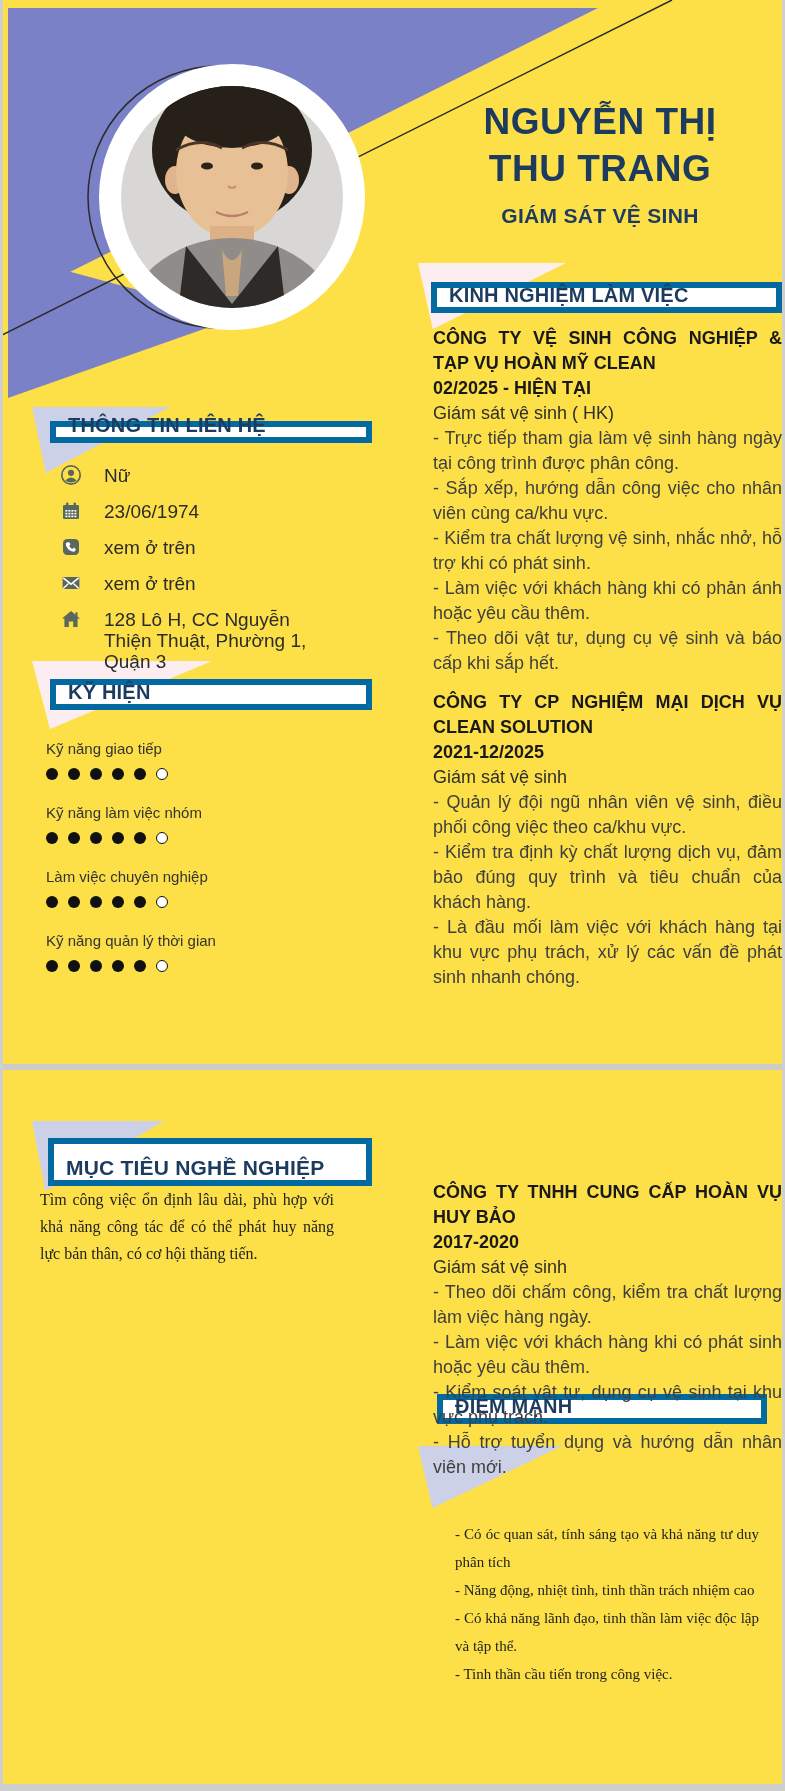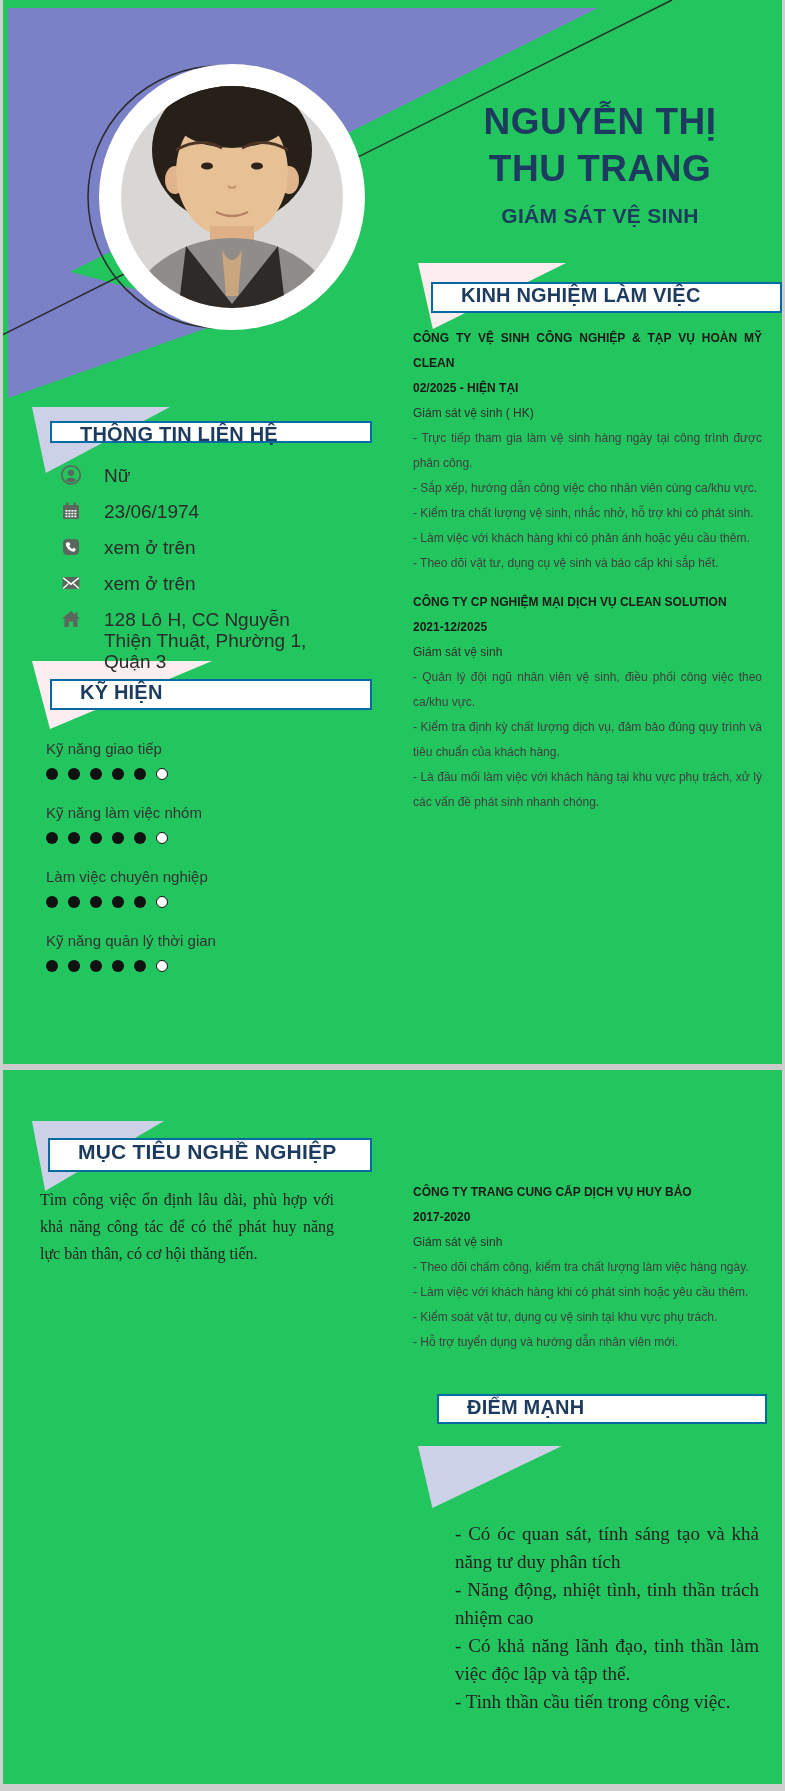--- a/index.html
+++ b/index.html
@@ -1,80 +1,80 @@
 <!DOCTYPE html>
 <html><head>
 <meta charset="utf-8">
 <style>
   html,body{margin:0;padding:0;background:#ffffff;}
   #app{
-    position:relative;width:785px;height:1791px;background:#22c55e;overflow:hidden;
+    position:relative;width:785px;height:1791px;background:#fde047;overflow:hidden;
     font-family:"Liberation Sans","DejaVu Sans",sans-serif;
   }
   .edge{position:absolute;background:#cfcfcf;z-index:6;}
   .edge-left{left:0;top:0;width:3px;height:1791px;}
   .edge-right{right:0;top:0;width:3px;height:1791px;}
   .edge-bottom{left:0;top:1784px;width:785px;height:7px;}
   .page-sep{position:absolute;left:0;top:1064px;width:785px;height:6px;background:#cbcbcb;z-index:6;}
 
   .decor{position:absolute;left:0;top:0;z-index:0;}
 
   .tri{position:absolute;z-index:1;clip-path:polygon(0 0,100% 0,10% 100%);}
   .tri-pink{background:#fceef0;}
   .tri-lav{background:#ccd1e8;}
   .tri-xp{left:418px;top:263px;width:148px;height:66px;}
   .tri-contact{left:32px;top:407px;width:138px;height:66px;}
   .tri-skill{left:32px;top:661px;width:180px;height:68px;}
   .tri-obj{left:32px;top:1121px;width:132px;height:70px;}
   .tri-str{left:418px;top:1446px;width:144px;height:62px;}
 
   .section-box{
-    position:absolute;z-index:2;background:#fff;border:2px solid #0369a1;
-    display:flex;align-items:flex-start;padding-left:28px;box-sizing:border-box;
+    position:absolute;z-index:2;background:#fff;border:6px solid #0369a1;
+    display:flex;align-items:flex-end;padding-left:12px;box-sizing:border-box;
     font-weight:bold;color:#1c3b5e;font-size:20px;letter-spacing:.2px;white-space:nowrap;
   }
   .box-xp{left:431px;top:282px;width:351px;height:31px;}
   .box-contact{left:50px;top:421px;width:322px;height:22px;}
   .box-skill{left:50px;top:679px;width:322px;height:31px;}
-  .box-obj{left:48px;top:1138px;width:324px;height:34px;font-size:21px;}
+  .box-obj{left:48px;top:1138px;width:324px;height:48px;font-size:21px;}
   .box-str{left:437px;top:1394px;width:330px;height:30px;}
 
   .name-block{position:absolute;left:415px;top:98px;width:370px;z-index:2;text-align:center;color:#1c3b5e;}
   .name{font-weight:bold;font-size:37px;line-height:47px;letter-spacing:.5px;}
   .job-title{font-weight:bold;font-size:21px;margin-top:12px;letter-spacing:.3px;}
 
   .contact{position:absolute;left:60px;top:464px;width:270px;z-index:2;}
   .c-row{display:flex;align-items:flex-start;margin-bottom:14px;font-size:19px;color:#2b2b2b;line-height:21px;}
   .c-ico{width:22px;height:22px;flex:0 0 22px;margin-right:22px;}
   .c-txt{padding-top:1px;}
 
   .skills{position:absolute;left:46px;top:740px;width:285px;z-index:2;}
   .skill{margin-bottom:24px;}
   .s-label{font-size:15px;color:#333;margin-bottom:10px;}
   .s-dots{display:flex;gap:10px;align-items:center;height:13px;}
   .dot{width:12px;height:12px;border-radius:50%;background:#111;box-sizing:border-box;}
   .dot.empty{background:#fff;border:1.5px solid #111;}
 
-  .xp{position:absolute;left:413px;width:349px;z-index:2;color:#3f3f3f;font-size:12px;line-height:25px;text-align:justify;}
+  .xp{position:absolute;left:433px;width:349px;z-index:2;color:#3f3f3f;font-size:18px;line-height:25px;text-align:justify;}
   .xp-p1{top:326px;}
   .xp-p2{top:1180px;}
   .job{margin-bottom:14px;}
   .company{font-weight:bold;color:#191919;}
   .period{font-weight:bold;color:#191919;}
   .position{color:#2e2e2e;}
   .bullets{margin:0;padding:0;list-style:none;}
 
   .objective-text{
     position:absolute;left:40px;top:1186px;width:294px;z-index:2;
     font-family:"Liberation Serif","DejaVu Serif",serif;font-size:16px;line-height:27px;
     text-align:justify;color:#222;
   }
   .strengths{
     position:absolute;left:455px;top:1520px;width:304px;z-index:2;
-    font-family:"Liberation Serif","DejaVu Serif",serif;font-size:19px;line-height:28px;
+    font-family:"Liberation Serif","DejaVu Serif",serif;font-size:15px;line-height:28px;
     text-align:justify;color:#222;
   }
   .strengths li{display:block;margin:0;padding:0;}
   .strengths ul{margin:0;padding:0;list-style:none;}
 </style>
 </head>
 <body>
 
 <div id="app">
 
@@ -271,21 +271,21 @@
         <li>- Kiểm tra định kỳ chất lượng dịch vụ, đảm bảo đúng quy trình và tiêu chuẩn của khách hàng.</li>
         <li>- Là đầu mối làm việc với khách hàng tại khu vực phụ trách, xử lý các vấn đề phát sinh nhanh chóng.</li>
       </ul>
     </div>
   </div>
 
   <div class="objective-text">Tìm công việc ổn định lâu dài, phù hợp với khả năng công tác để có thể phát huy năng lực bản thân, có cơ hội thăng tiến.</div>
 
   <div class="xp xp-p2">
     <div class="job">
-      <div class="company">CÔNG TY TRANG CUNG CẤP DỊCH VỤ HUY BẢO</div>
+      <div class="company">CÔNG TY TNHH CUNG CẤP HOÀN VỤ HUY BẢO</div>
       <div class="period">2017-2020</div>
       <div class="position">Giám sát vệ sinh</div>
       <ul class="bullets">
         <li>- Theo dõi chấm công, kiểm tra chất lượng làm việc hàng ngày.</li>
         <li>- Làm việc với khách hàng khi có phát sinh hoặc yêu cầu thêm.</li>
         <li>- Kiểm soát vật tư, dụng cụ vệ sinh tại khu vực phụ trách.</li>
         <li>- Hỗ trợ tuyển dụng và hướng dẫn nhân viên mới.</li>
       </ul>
     </div>
   </div>

